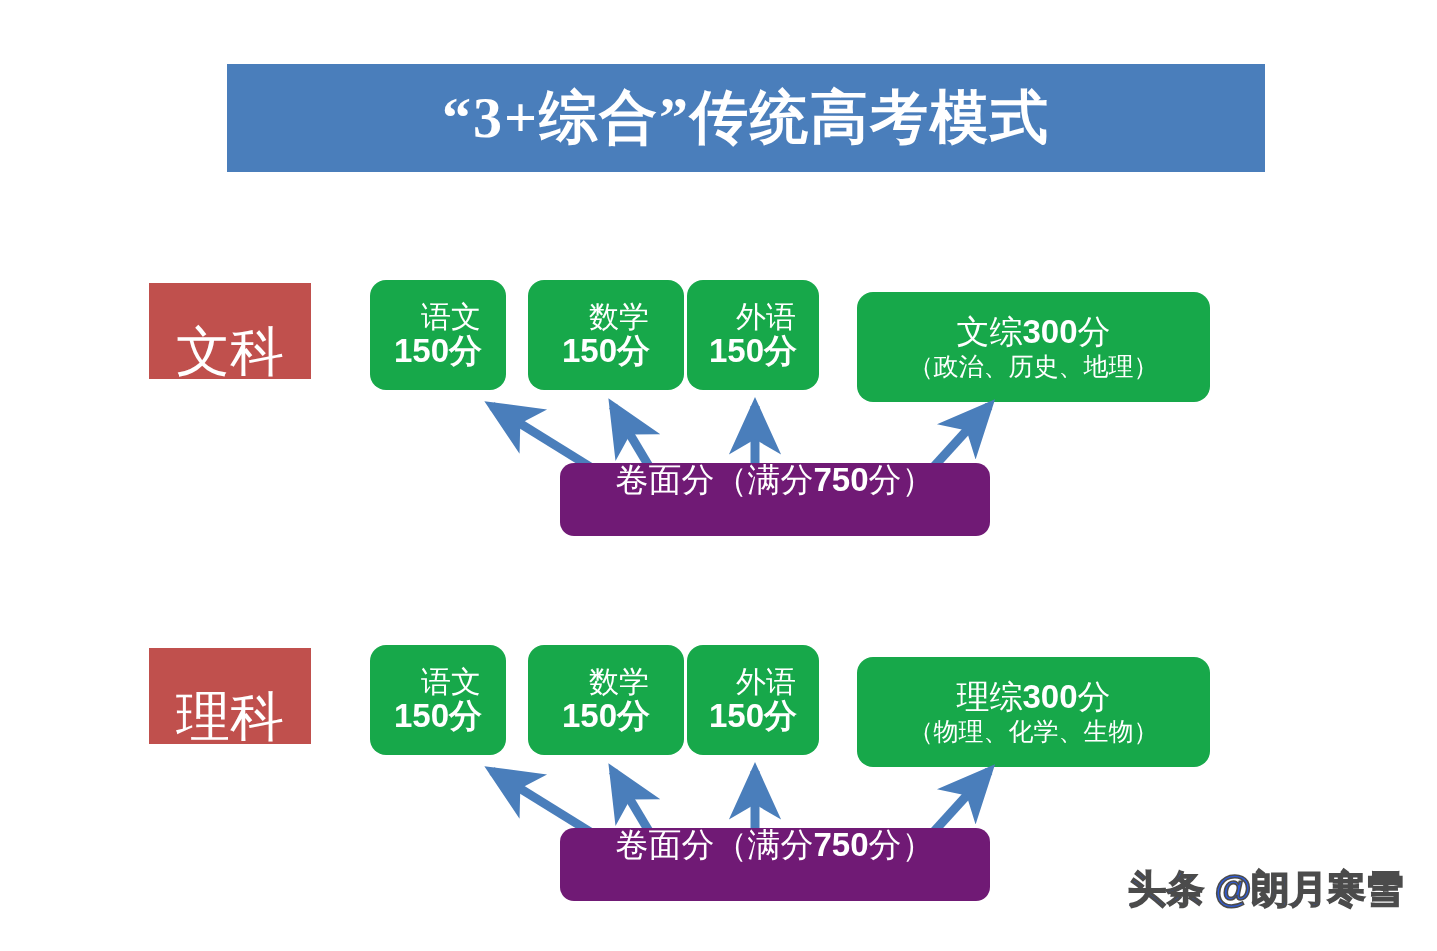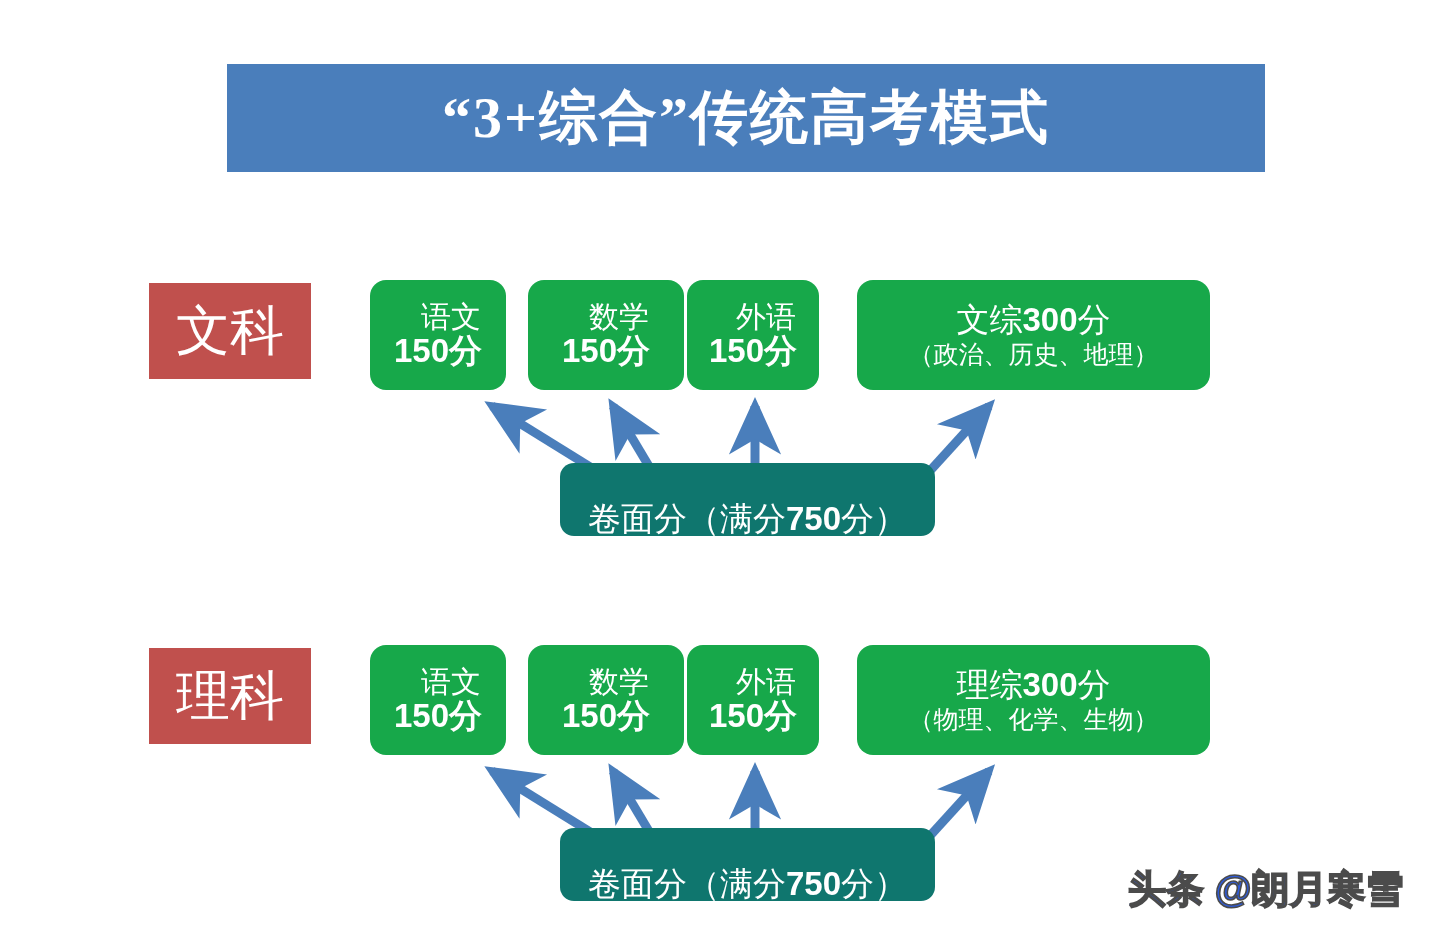--- a/index.html
+++ b/index.html
@@ -52,21 +52,21 @@
 
   
   .stream-label {
     position: absolute;
     left: 149px;
     top: 283px;
     width: 162px;
     height: 96px;
     background: #C0504D;
     display: flex;
-    align-items: center;
+    align-items: flex-end;
     justify-content: center;
   }
   .stream-label-text {
     color: #ffffff;
     font-family: "Liberation Serif", "DejaVu Serif", serif;
     font-size: 54px;
     line-height: 1;
     white-space: nowrap;
   }
 
@@ -80,21 +80,21 @@
     display: flex;
     flex-direction: column;
     align-items: center;
     justify-content: center;
     color: #ffffff;
     box-sizing: border-box;
   }
   .subject-box.s1 { left: 370px; width: 136px; }
   .subject-box.s2 { left: 528px; width: 156px; }
   .subject-box.s3 { left: 687px; width: 132px; }
-  .subject-box.s4 { left: 857px; width: 353px; }
+  .subject-box.s4 { left: 857px; width: 353px; margin-top: 12px; }
 
   .subject-name {
     font-family: "Liberation Serif", "DejaVu Serif", serif;
     font-size: 30px;
     line-height: 1.12;
     white-space: nowrap;
     margin-left: 26px;
   }
   .subject-score {
     font-family: "Liberation Sans", "DejaVu Sans", sans-serif;
@@ -119,26 +119,26 @@
     font-size: 25px;
     line-height: 1.18;
     white-space: nowrap;
   }
 
   
   .total-box {
     position: absolute;
     left: 560px;
     top: 463px;
-    width: 375px;
+    width: 430px;
     height: 73px;
-    background: #0f766e;
+    background: #701a75;
     border-radius: 14px;
     display: flex;
-    align-items: flex-end;
+    align-items: flex-start;
     justify-content: center;
   }
   .total-text {
     color: #ffffff;
     font-family: "Liberation Serif", "DejaVu Serif", serif;
     font-size: 33px;
     line-height: 1;
     white-space: nowrap;
   }
   .total-text .num {

